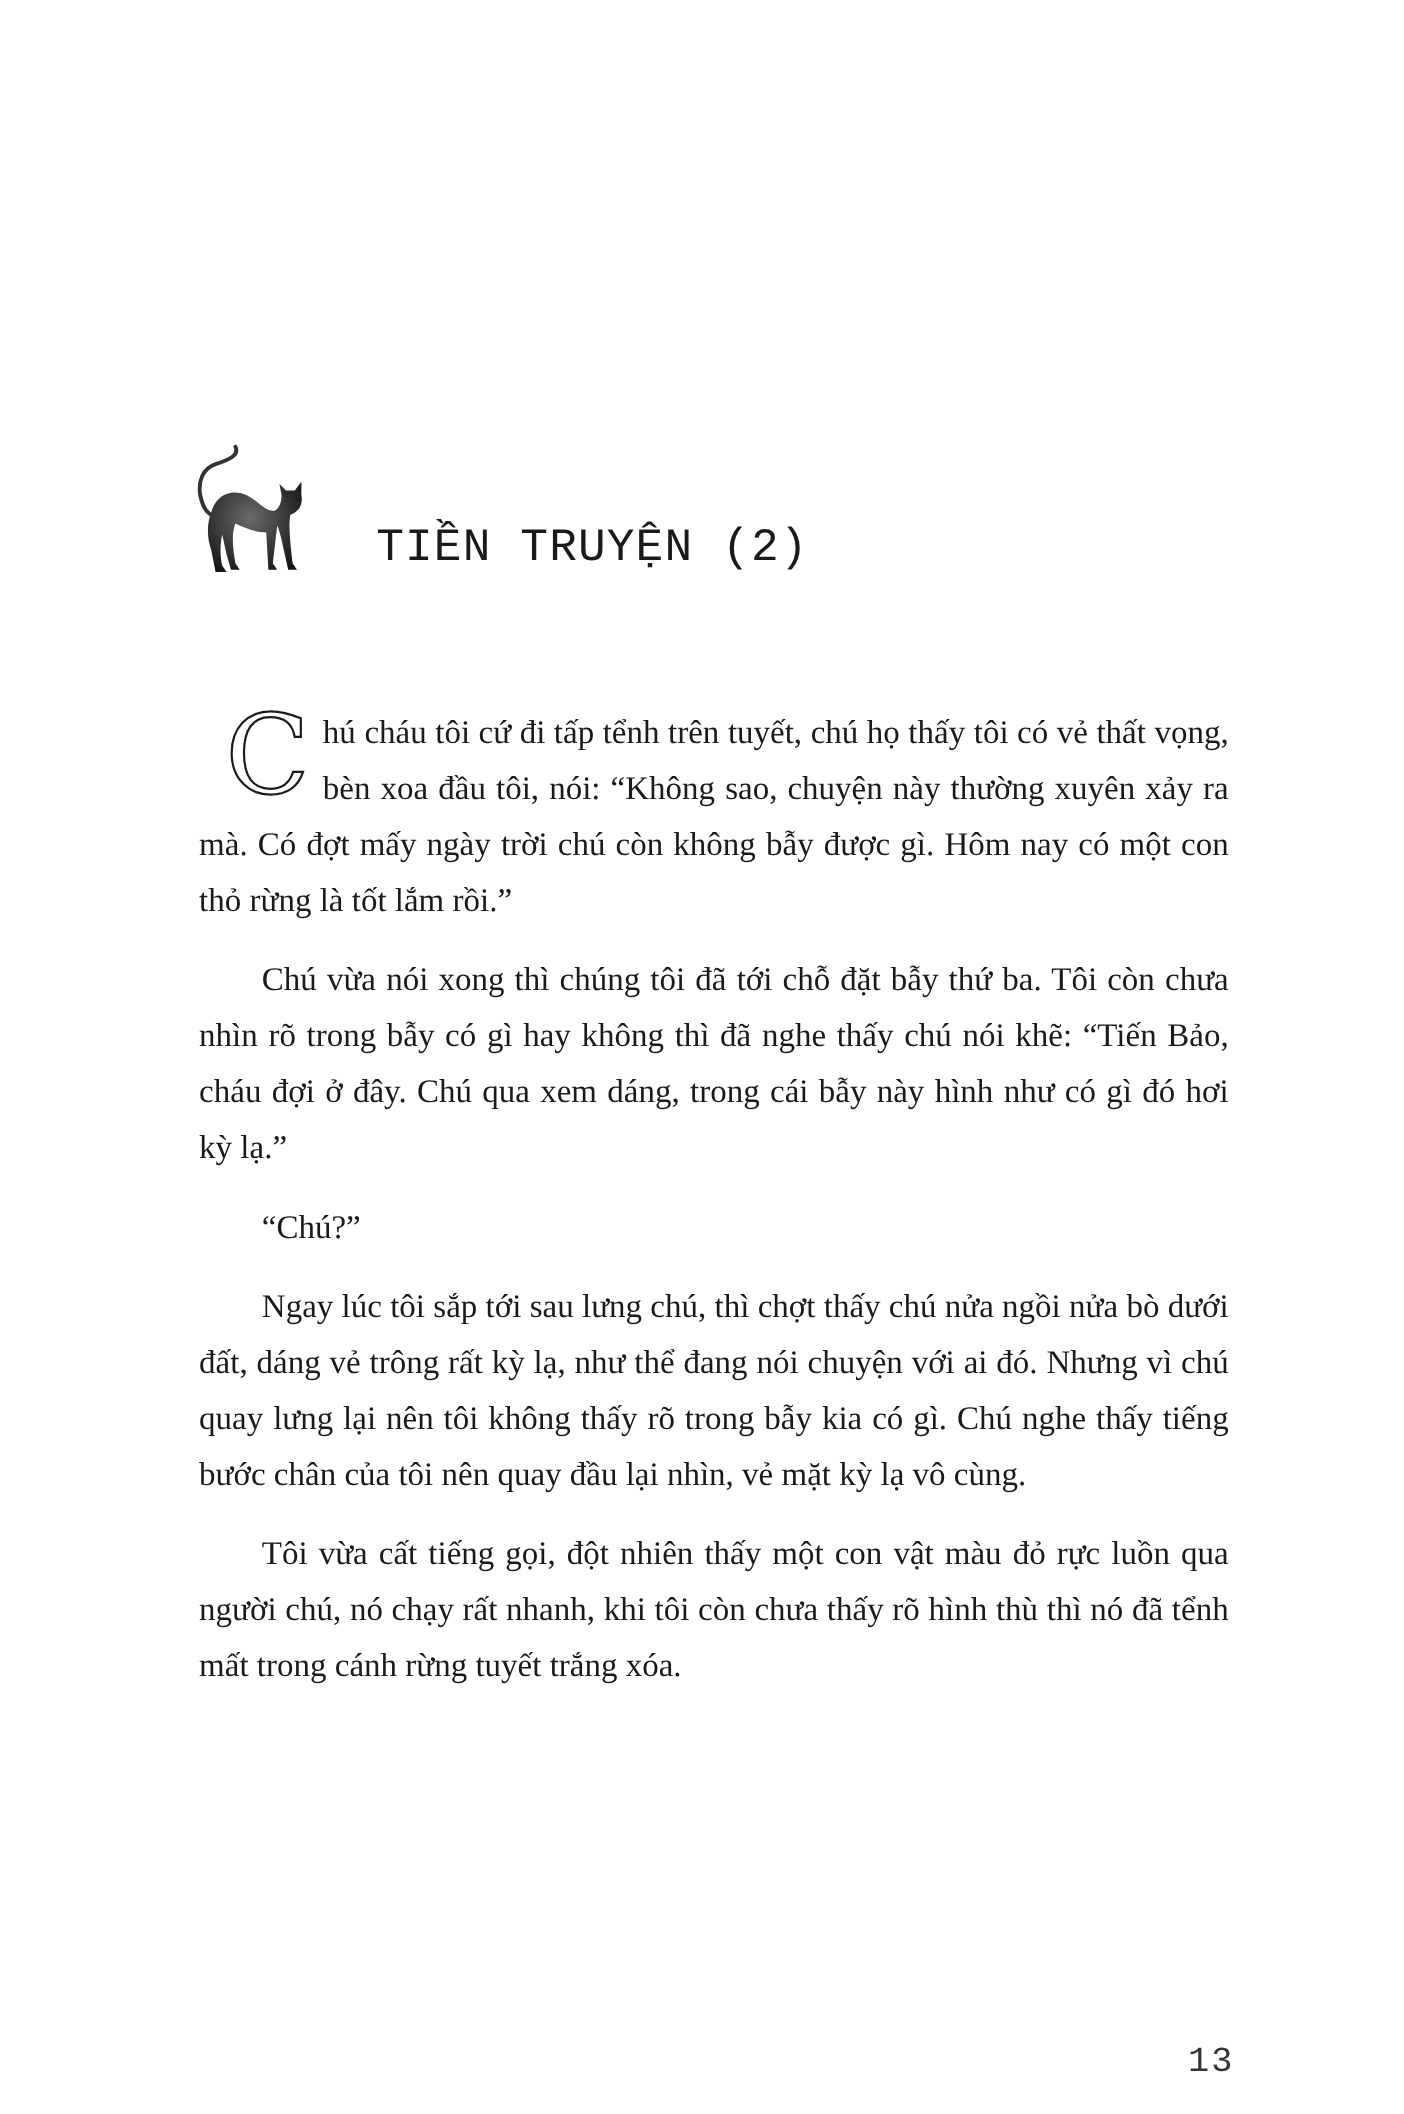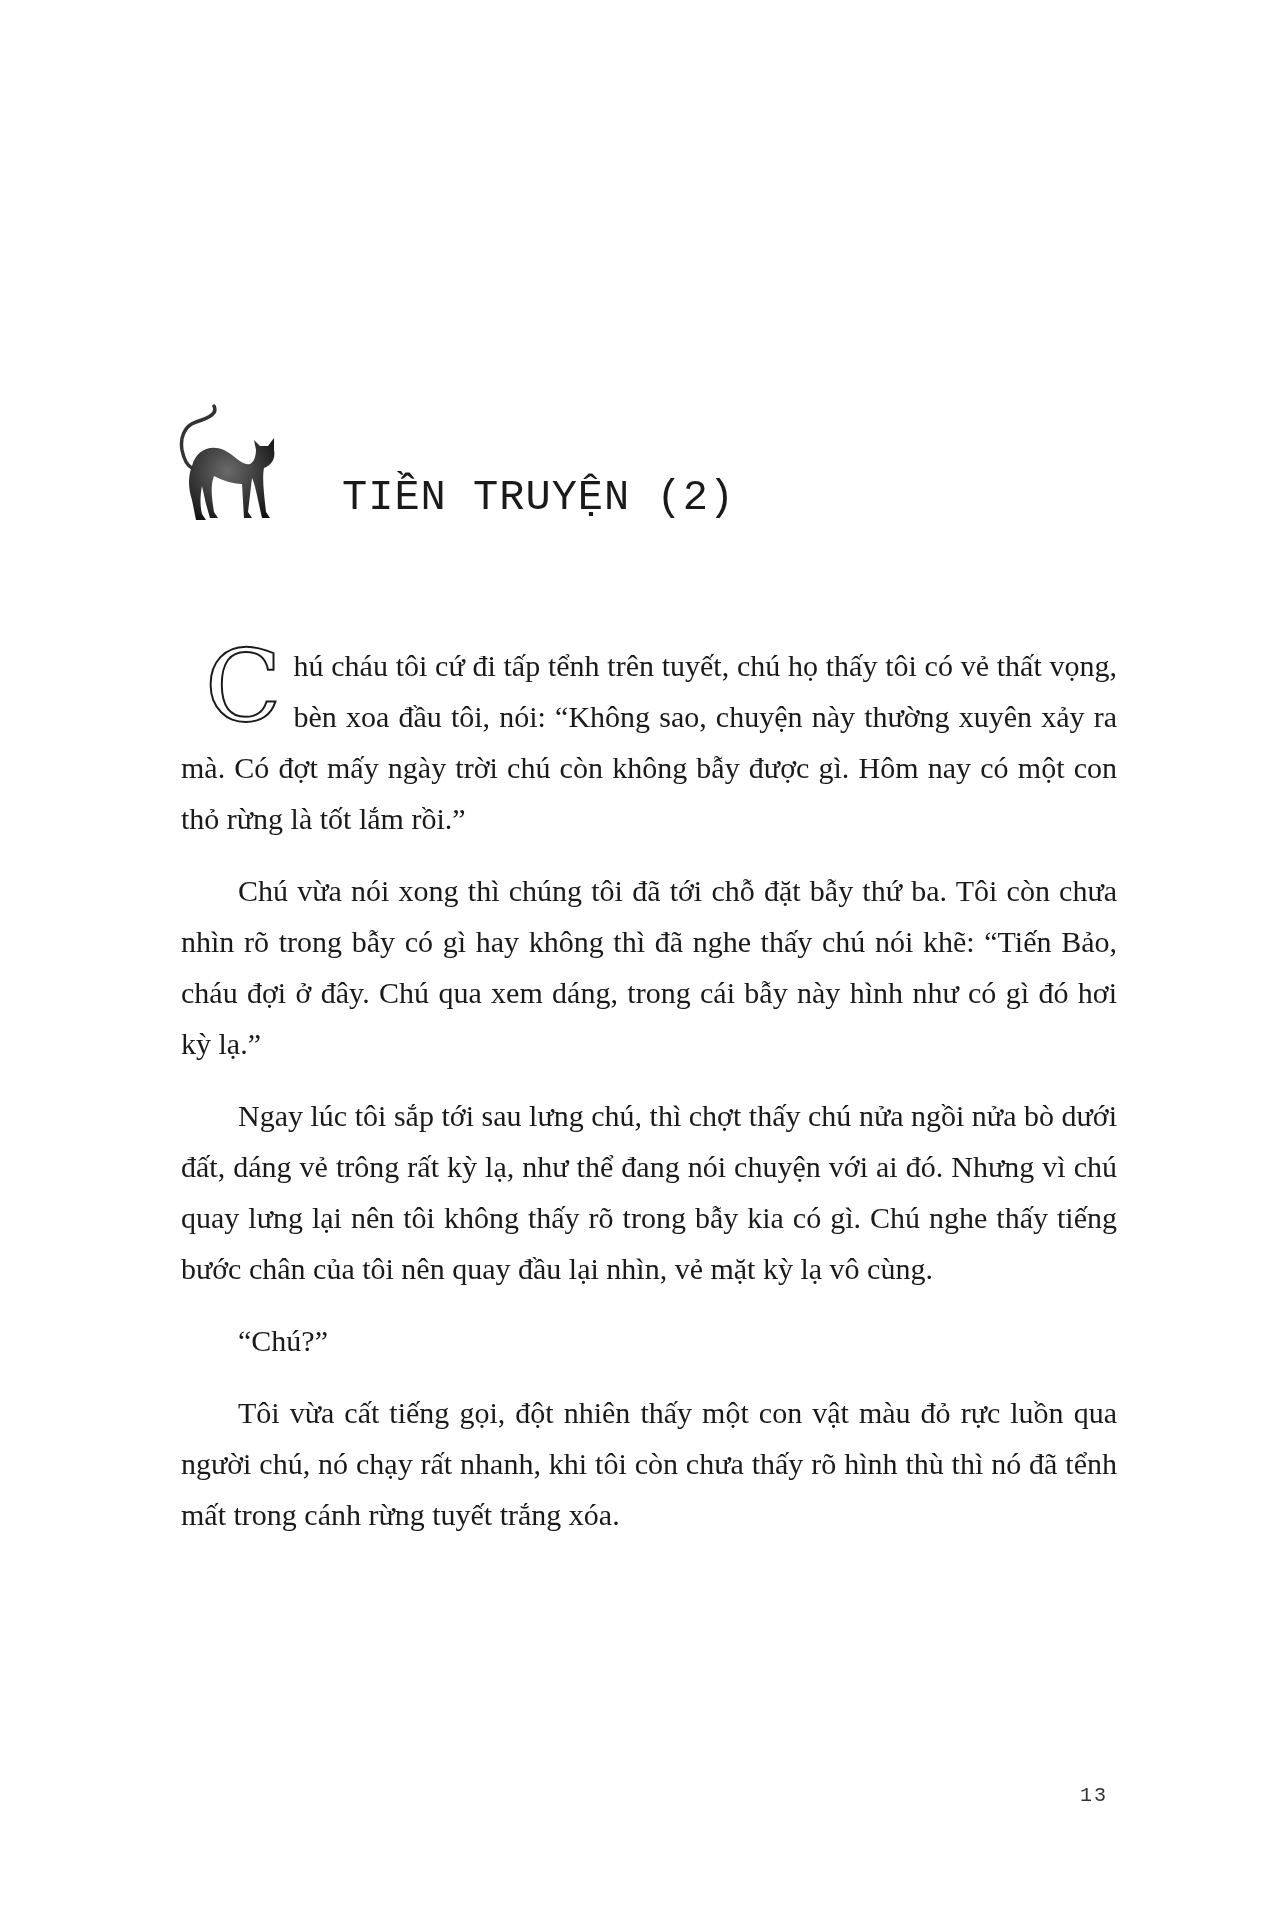--- a/index.html
+++ b/index.html
@@ -4,21 +4,21 @@
 <style>
   html, body { margin: 0; padding: 0; background: #ffffff; }
   body { width: 1276px; height: 1922px; position: relative; overflow: hidden; color: #1a1a1a; }
   .chapter-head { position: absolute; left: 178px; top: 404px; width: 700px; height: 130px; }
   .cat { position: absolute; left: 0; top: 0; width: 104px; height: 124px; }
   .chapter-title { position: absolute; left: 118px; top: 70px; font-family: "Liberation Mono", "DejaVu Sans Mono", monospace; font-size: 42px; letter-spacing: 1px; color: #1a1a1a; white-space: nowrap; margin-left: 46px; }
   .body-text { position: absolute; left: 181px; top: 640px; width: 936px; font-family: "Liberation Serif", "DejaVu Serif", serif; font-size: 30px; line-height: 51px; color: #1a1a1a; }
   .para { margin: 0 0 21px 0; text-indent: 57px; text-align: justify; }
   .para.first { text-indent: 0; }
   .dropcap { float: left; font-family: "DejaVu Serif", serif; font-size: 100px; line-height: 86px; height: 90px; margin: 4px 12px 0 24px; font-weight: normal; color: #fff; -webkit-text-stroke: 2px #1a1a1a; }
-  .page-number { position: absolute; left: 1080px; top: 1784px; font-family: "Liberation Mono", "DejaVu Sans Mono", monospace; font-size: 20px; color: #333; letter-spacing: 2px; }
+  .page-number { position: absolute; left: 1080px; top: 1856px; font-family: "Liberation Mono", "DejaVu Sans Mono", monospace; font-size: 32px; color: #333; letter-spacing: 2px; }
 </style>
 </head>
 <body>
 
 <div class="chapter-head">
   <svg class="cat" viewBox="0 0 104 124">
     <defs>
       <radialGradient id="catg" cx="45%" cy="40%" r="70%">
         <stop offset="0%" stop-color="#6a6a6a"></stop>
         <stop offset="100%" stop-color="#111"></stop>
@@ -28,18 +28,18 @@
     <path d="M14 62 C18 46 32 40 46 46 C58 52 64 62 72 60 C76 58 78 52 78 46 L76 36 L82 42 L90 42 L96 34 L96 46 C98 56 92 62 86 64 C84 74 86 90 88 108 L92 114 L84 114 L80 96 C78 86 76 78 74 74 L70 108 L74 114 L66 114 L64 80 C54 80 44 76 36 72 C32 82 34 96 36 108 L40 114 L32 114 L28 100 L24 82 C22 92 22 102 24 110 L28 116 L18 116 L14 96 C10 84 10 72 14 62 Z" fill="url(#catg)"></path>
   </svg>
   <div class="chapter-title">TIỀN TRUYỆN (2)</div>
 </div>
 
 <div class="body-text">
   <p class="para first">
     <span class="dropcap">C</span><span>hú cháu tôi cứ đi tấp tểnh trên tuyết, chú họ thấy tôi có vẻ thất vọng, bèn xoa đầu tôi, nói: “Không sao, chuyện này thường xuyên xảy ra mà. Có đợt mấy ngày trời chú còn không bẫy được gì. Hôm nay có một con thỏ rừng là tốt lắm rồi.”</span>
   </p>
   <p class="para">Chú vừa nói xong thì chúng tôi đã tới chỗ đặt bẫy thứ ba. Tôi còn chưa nhìn rõ trong bẫy có gì hay không thì đã nghe thấy chú nói khẽ: “Tiến Bảo, cháu đợi ở đây. Chú qua xem dáng, trong cái bẫy này hình như có gì đó hơi kỳ lạ.”</p>
+  <p class="para">“Chú?”</p>
   <p class="para">Ngay lúc tôi sắp tới sau lưng chú, thì chợt thấy chú nửa ngồi nửa bò dưới đất, dáng vẻ trông rất kỳ lạ, như thể đang nói chuyện với ai đó. Nhưng vì chú quay lưng lại nên tôi không thấy rõ trong bẫy kia có gì. Chú nghe thấy tiếng bước chân của tôi nên quay đầu lại nhìn, vẻ mặt kỳ lạ vô cùng.</p>
-  <p class="para">“Chú?”</p>
   <p class="para">Tôi vừa cất tiếng gọi, đột nhiên thấy một con vật màu đỏ rực luồn qua người chú, nó chạy rất nhanh, khi tôi còn chưa thấy rõ hình thù thì nó đã tểnh mất trong cánh rừng tuyết trắng xóa.</p>
 </div>
 
 <div class="page-number">13</div>
 
 </body></html>

